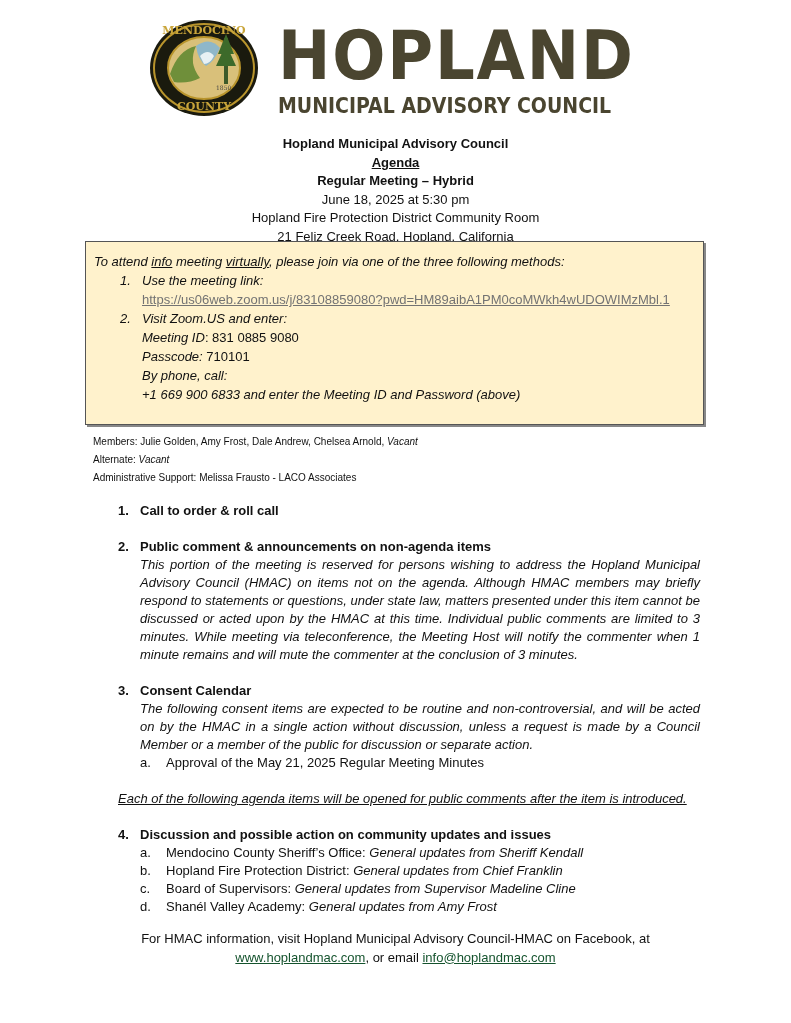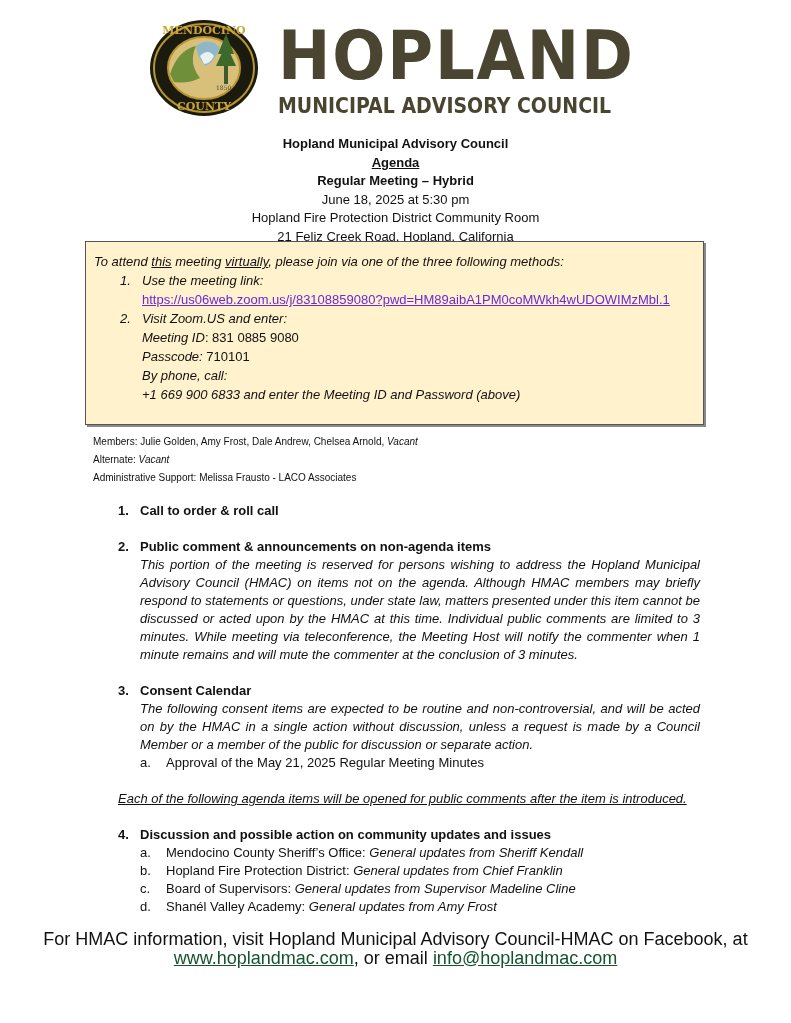--- a/index.html
+++ b/index.html
@@ -25,40 +25,40 @@
   .title-block .u { text-decoration: underline; }
 
   
   .vbox { position: absolute; left: 85px; top: 241px; width: 619px; height: 184px;
           background: #fff2cc; border: 1.5px solid #555; box-shadow: 2px 2px 0 #888;
           font-size: 13px; line-height: 19px; font-style: italic; box-sizing: border-box; padding: 10px 8px 0 8px; }
   .vbox .intro u { text-decoration: underline; }
   .vbox .item { padding-left: 26px; position: relative; }
   .vbox .num { position: absolute; left: 26px; width: 20px; }
   .vbox .txt { padding-left: 22px; }
-  .vbox .link { color: #6d28d9; text-decoration: underline; font-style: normal; }
+  .vbox .link { color: #737373; text-decoration: underline; font-style: normal; }
   .vbox .normal { font-style: normal; }
 
   
   .members { position: absolute; left: 93px; top: 433px; font-size: 10px; line-height: 18px; }
   .members i { font-style: italic; }
 
   
   .agenda { position: absolute; left: 118px; top: 502px; width: 582px; font-size: 13px; line-height: 18px; }
   .sec { position: relative; padding-left: 22px; margin-bottom: 18px; }
   .sec .sn { position: absolute; left: 0; top: 0; font-weight: bold; }
   .sec .st { font-weight: bold; }
   .sec .desc { font-style: italic; text-align: justify; }
   .sub { position: relative; padding-left: 48px; }
   .sub .sl { position: absolute; left: 22px; }
   .sub i { font-style: italic; }
   .note { font-style: italic; margin: 0 0 18px 0; text-decoration: underline; }
 
   
-  .footer { position: absolute; left: 0; top: 930px; width: 791px; text-align: center; font-size: 18px; line-height: 18.5px; }
+  .footer { position: absolute; left: 0; top: 930px; width: 791px; text-align: center; font-size: 13px; line-height: 18.5px; }
   .footer a { color: #14532d; text-decoration: underline; }
 </style>
 </head>
 <body>
 
 <div class="page">
 
   <div class="header">
     <svg class="seal" viewBox="0 0 112 100">
       <ellipse cx="56" cy="50" rx="54" ry="48" fill="#1a1a0e"></ellipse>
@@ -82,21 +82,21 @@
   <div class="title-block">
     <div class="b">Hopland Municipal Advisory Council</div>
     <div class="b u">Agenda</div>
     <div class="b">Regular Meeting – Hybrid</div>
     <div>June 18, 2025 at 5:30 pm</div>
     <div>Hopland Fire Protection District Community Room</div>
     <div>21 Feliz Creek Road, Hopland, California</div>
   </div>
 
   <div class="vbox">
-    <div class="intro"><span>To attend </span><u>this</u><span> meeting </span><u>virtually</u><span>, please join via one of the three following methods:</span></div>
+    <div class="intro"><span>To attend </span><u>info</u><span> meeting </span><u>virtually</u><span>, please join via one of the three following methods:</span></div>
     <div class="item">
       <span class="num">1.</span>
       <div class="txt">Use the meeting link:</div>
       <div class="txt"><a class="link">https://us06web.zoom.us/j/83108859080?pwd=HM89aibA1PM0coMWkh4wUDOWIMzMbl.1</a></div>
     </div>
     <div class="item">
       <span class="num">2.</span>
       <div class="txt">Visit Zoom.US and enter:</div>
       <div class="txt"><span>Meeting ID</span><span class="normal">: 831 0885 9080</span></div>
       <div class="txt"><span>Passcode:</span><span class="normal"> 710101</span></div>

